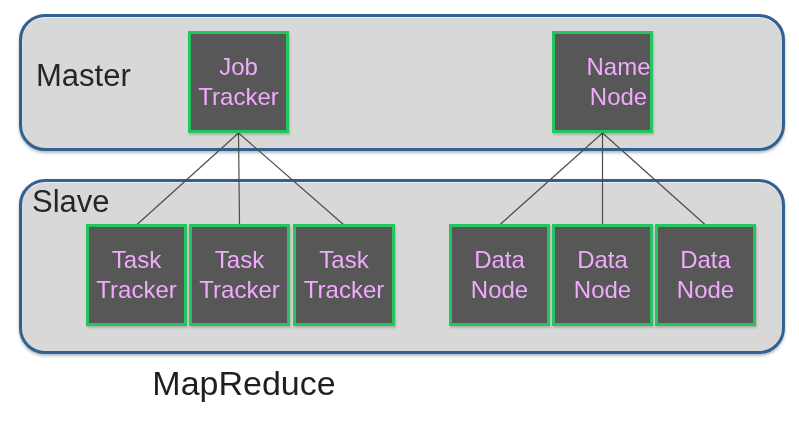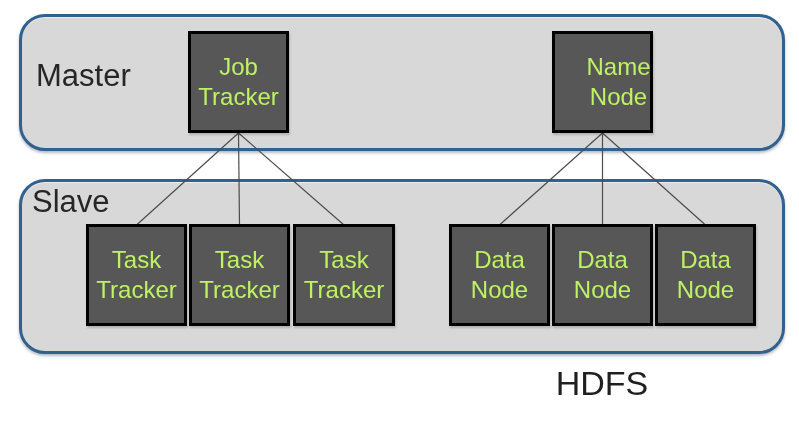--- a/index.html
+++ b/index.html
@@ -36,30 +36,30 @@
     color: #262626;
     z-index: 3;
     white-space: nowrap;
   }
   #master-label { left: 36px; top: 60px;  }
   #slave-label  { left: 32px; top: 186px; text-align: center; }
 
   .node {
     position: absolute;
     background: #575757;
-    border: 3px solid #000000;
+    border: 3px solid #22c55e;
     box-sizing: border-box;
     width: 101px;
     height: 102px;
     display: flex;
     flex-direction: column;
     align-items: center;
     justify-content: center;
     text-align: center;
-    color: #bef264;
+    color: #f0abfc;
     font-size: 24px;
     line-height: 30px;
     z-index: 4;
     box-shadow: 1px 2px 2px rgba(0,0,0,0.18);
   }
   .node span { display: block; }
 
   #job-tracker { left: 188px; top: 31px;  }
   #name-node   { left: 552px; top: 31px; padding-left: 32px;  }
   #task-tracker-1 { left: 86px;  top: 224px; }
@@ -144,15 +144,15 @@
   </div>
   <div class="node" id="data-node-2">
     <span>Data</span>
     <span>Node</span>
   </div>
   <div class="node" id="data-node-3">
     <span>Data</span>
     <span>Node</span>
   </div>
 
-  <div class="footer-label" id="hdfs-label">HDFS</div>
+  <div class="footer-label" id="mapreduce-label">MapReduce</div>
 
 </div>
 
 </body></html>

